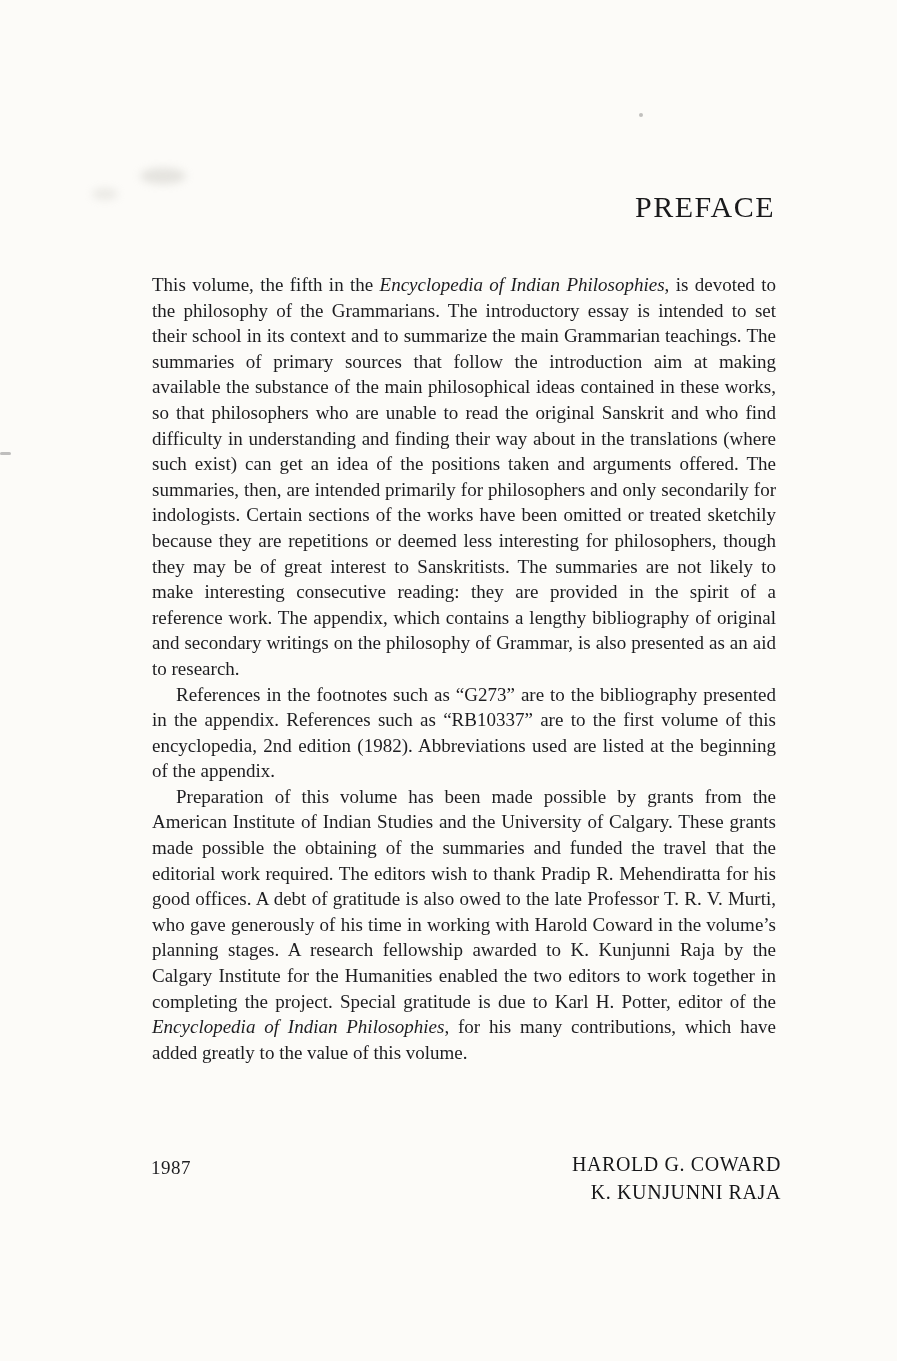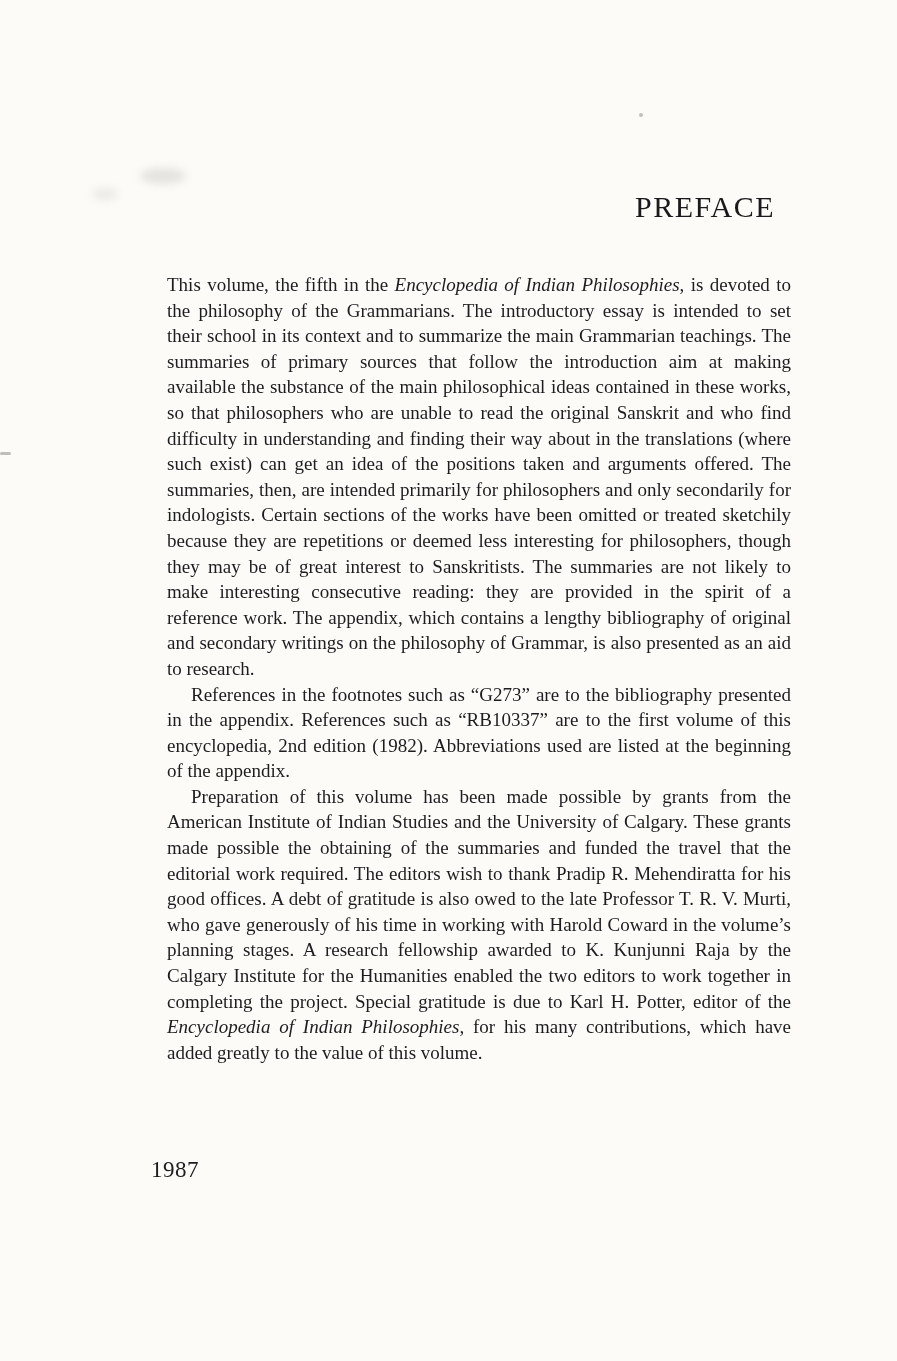--- a/index.html
+++ b/index.html
@@ -28,21 +28,21 @@
     margin: 0;
     text-align: right;
     font-size: 30px;
     font-weight: normal;
     letter-spacing: 1.5px;
     color: #1a1a1c;
   }
   .body-text {
     position: absolute;
     top: 272px;
-    left: 167px;
+    left: 152px;
     width: 624px;
     font-size: 19px;
     line-height: 25.6px;
     text-align: justify;
     color: #1d1d20;
   }
   .para {
     margin: 0;
   }
   .para.indent {
@@ -54,21 +54,21 @@
   .signature {
     position: absolute;
     top: 1150px;
     left: 151px;
     width: 630px;
     display: flex;
     justify-content: space-between;
     align-items: flex-start;
   }
   .sig-year {
-    font-size: 23px;
+    font-size: 19px;
     padding-top: 7px;
     letter-spacing: 0.5px;
   }
   .sig-editors {
     text-align: right;
     font-size: 20px;
     line-height: 28px;
     letter-spacing: 0.6px;
     font-weight: normal;
     color: #161618;
@@ -125,20 +125,24 @@
   <h1 class="heading">PREFACE</h1>
 
   <div class="body-text">
     <p class="para"><span>This volume, the fifth in the </span><span class="it">Encyclopedia of Indian Philosophies</span><span>, is devoted to the philosophy of the Grammarians. The introductory essay is intended to set their school in its context and to summarize the main Grammarian teachings. The summaries of primary sources that follow the introduction aim at making available the substance of the main philosophical ideas contained in these works, so that philosophers who are unable to read the original Sanskrit and who find difficulty in understanding and finding their way about in the translations (where such exist) can get an idea of the positions taken and arguments offered. The summaries, then, are intended primarily for philosophers and only secondarily for indologists. Certain sections of the works have been omitted or treated sketchily because they are repetitions or deemed less interesting for philosophers, though they may be of great interest to Sanskritists. The summaries are not likely to make interesting consecutive reading: they are provided in the spirit of a reference work. The appendix, which contains a lengthy bibliography of original and secondary writings on the philosophy of Grammar, is also presented as an aid to research.</span></p>
     <p class="para indent"><span>References in the footnotes such as “G273” are to the bibliography presented in the appendix. References such as “RB10337” are to the first volume of this encyclopedia, 2nd edition (1982). Abbreviations used are listed at the beginning of the appendix.</span></p>
     <p class="para indent"><span>Preparation of this volume has been made possible by grants from the American Institute of Indian Studies and the University of Calgary. These grants made possible the obtaining of the summaries and funded the travel that the editorial work required. The editors wish to thank Pradip R. Mehendiratta for his good offices. A debt of gratitude is also owed to the late Professor T. R. V. Murti, who gave generously of his time in working with Harold Coward in the volume’s planning stages. A research fellowship awarded to K. Kunjunni Raja by the Calgary Institute for the Humanities enabled the two editors to work together in completing the project. Special gratitude is due to Karl H. Potter, editor of the </span><span class="it">Encyclopedia of Indian Philosophies</span><span>, for his many contributions, which have added greatly to the value of this volume.</span></p>
   </div>
 
   <div class="signature">
     <span class="sig-year">1987</span>
+    <div class="sig-editors">
+      <div>HAROLD G. COWARD</div>
+      <div>K. KUNJUNNI RAJA</div>
+    </div>
   </div>
 
   <div class="artifact artifact-nick"></div>
   <div class="artifact artifact-smudge-1"></div>
   <div class="artifact artifact-smudge-2"></div>
   <div class="artifact artifact-dot"></div>
 
 </div>
 
 </body></html>

